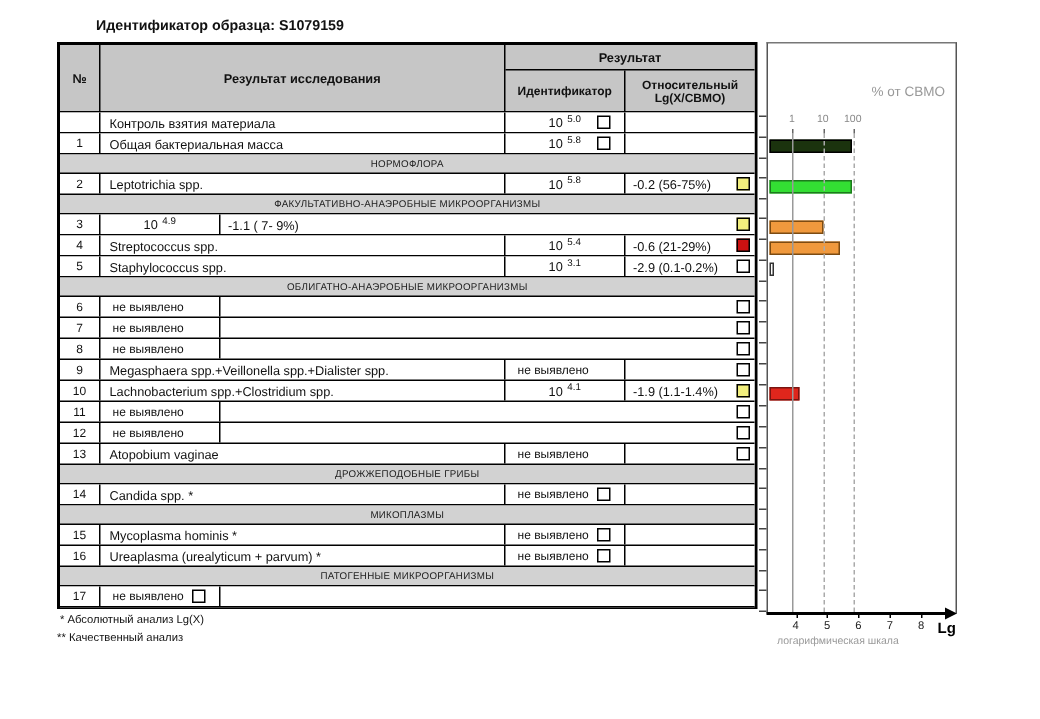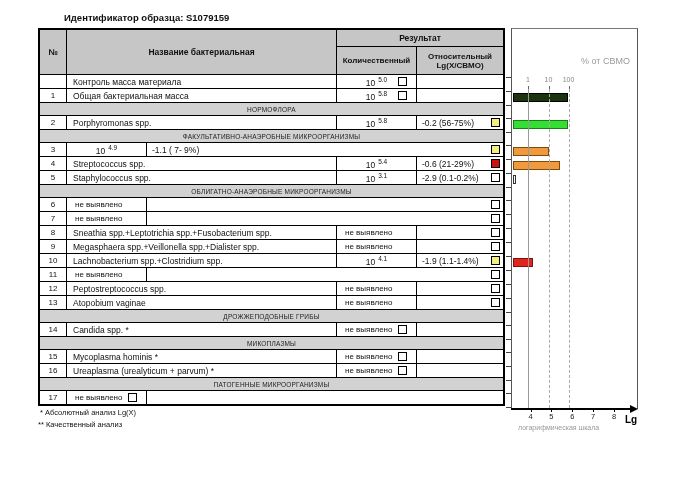--- a/index.html
+++ b/index.html
@@ -49,55 +49,55 @@
 </head>
 <body>
 
 <div id="page">
 
   <div id="sample-id">Идентификатор образца: S1079159</div>
 
   <div id="report-table">
     <div id="thead">
       <div class="h-num">№</div>
-      <div class="h-name">Название бактериальная</div>
+      <div class="h-name">Результат исследования</div>
       <div class="h-result">
         <div class="h-result-title">Результат</div>
         <div class="h-sub">
-          <div class="h-quant">Количественный</div>
+          <div class="h-quant">Идентификатор</div>
           <div class="h-rel">
             <span>Относительный</span>
             <span>Lg(X/СВМО)</span>
           </div>
         </div>
       </div>
     </div>
     <div id="table-body">
         <div class="t-row">
           <div class="c-num"></div>
-          <div class="c-name">Контроль масса материала</div>
+          <div class="c-name">Контроль взятия материала</div>
           <div class="c-quant">
             <span class="pow"><span>10</span><sup>5.0</sup></span>
             <span class="marker mk-q" style="background: rgb(255, 255, 255);"></span>
           </div>
           <div class="c-rel"></div>
         </div>
         <div class="t-row">
           <div class="c-num">1</div>
           <div class="c-name">Общая бактериальная масса</div>
           <div class="c-quant">
             <span class="pow"><span>10</span><sup>5.8</sup></span>
             <span class="marker mk-q" style="background: rgb(255, 255, 255);"></span>
           </div>
           <div class="c-rel"></div>
         </div>
         <div class="t-section">НОРМОФЛОРА</div>
         <div class="t-row">
           <div class="c-num">2</div>
-          <div class="c-name">Porphyromonas spp.</div>
+          <div class="c-name">Leptotrichia spp.</div>
           <div class="c-quant">
             <span class="pow"><span>10</span><sup>5.8</sup></span>
           </div>
           <div class="c-rel">
             <span>-0.2 (56-75%)</span>
             <span class="marker mk-r" style="background: rgb(242, 239, 125);"></span>
           </div>
         </div>
         <div class="t-section">ФАКУЛЬТАТИВНО-АНАЭРОБНЫЕ МИКРООРГАНИЗМЫ</div>
         <div class="t-row">
@@ -146,21 +146,20 @@
           <div class="c-num">7</div>
           <div class="c-quant nd">
             <span>не выявлено</span>
           </div>
           <div class="c-rel">
             <span class="marker mk-r" style="background: rgb(255, 255, 255);"></span>
           </div>
         </div>
         <div class="t-row">
           <div class="c-num">8</div>
-          <div class="c-name">Sneathia spp.+Leptotrichia spp.+Fusobacterium spp.</div>
           <div class="c-quant nd">
             <span>не выявлено</span>
           </div>
           <div class="c-rel">
             <span class="marker mk-r" style="background: rgb(255, 255, 255);"></span>
           </div>
         </div>
         <div class="t-row">
           <div class="c-num">9</div>
           <div class="c-name">Megasphaera spp.+Veillonella spp.+Dialister spp.</div>
@@ -186,21 +185,20 @@
           <div class="c-num">11</div>
           <div class="c-quant nd">
             <span>не выявлено</span>
           </div>
           <div class="c-rel">
             <span class="marker mk-r" style="background: rgb(255, 255, 255);"></span>
           </div>
         </div>
         <div class="t-row">
           <div class="c-num">12</div>
-          <div class="c-name">Peptostreptococcus spp.</div>
           <div class="c-quant nd">
             <span>не выявлено</span>
           </div>
           <div class="c-rel">
             <span class="marker mk-r" style="background: rgb(255, 255, 255);"></span>
           </div>
         </div>
         <div class="t-row">
           <div class="c-num">13</div>
           <div class="c-name">Atopobium vaginae</div>

